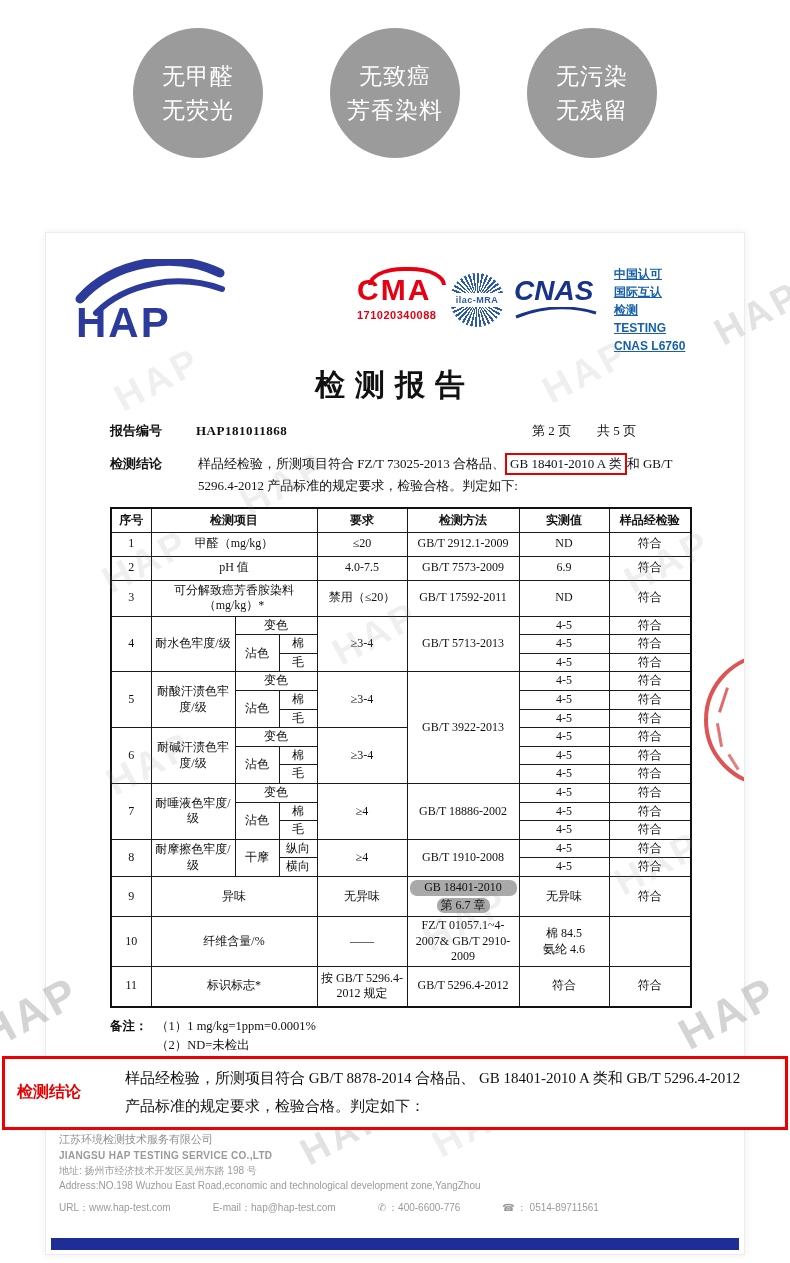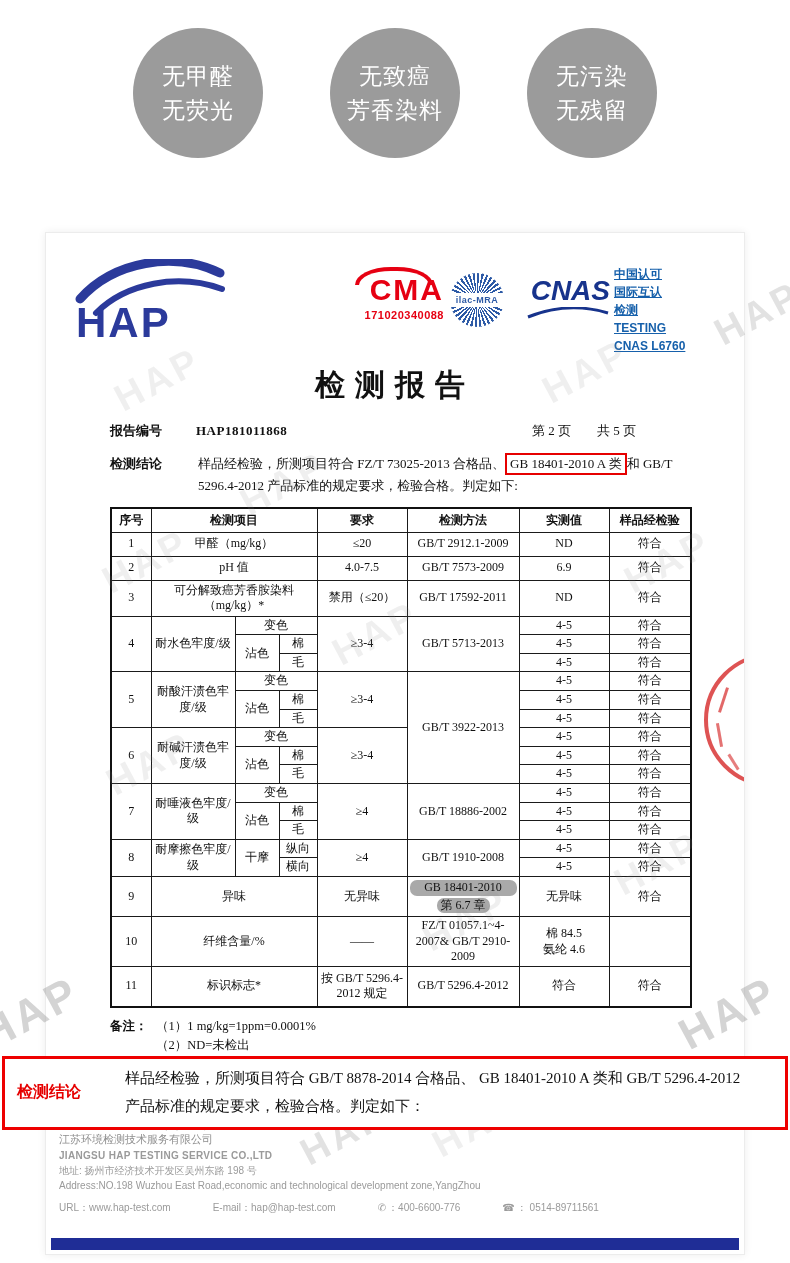--- a/index.html
+++ b/index.html
@@ -26,33 +26,33 @@
   
   .cert {
     position:absolute; left:45px; top:232px; width:700px; height:1023px; background:#fff;
     border:1px solid #ececec; box-shadow:0 0 8px rgba(0,0,0,.07); overflow:hidden;
     font-family:"Liberation Serif","DejaVu Serif",serif; z-index:1;
   }
 
   
   .cert-header { position:relative; height:100px; margin-top:26px; }
   .hap-logo { position:absolute; left:26px; top:0; width:154px; height:84px; }
-  .cma-block { position:absolute; left:298px; top:8px; width:100px; text-align:right; }
+  .cma-block { position:absolute; left:311px; top:8px; width:100px; text-align:left; }
   .cma-arc { width:78px; height:18px; margin:0 auto; border:4px solid #e60012; border-bottom:none;
              border-radius:40px 40px 0 0 / 20px 20px 0 0; }
   .cma-text { margin-top:-10px; color:#e60012; font-family:"Liberation Sans",sans-serif;
               font-size:30px; font-weight:bold; letter-spacing:2px; line-height:1; }
   .cma-num { margin-top:4px; color:#e60012; font-family:"Liberation Sans",sans-serif;
              font-size:11px; font-weight:bold; letter-spacing:.5px; }
   .ilac { position:absolute; left:404px; top:14px; width:54px; height:54px; border-radius:50%;
           background:repeating-conic-gradient(#2d5aa6 0deg 5deg,#ffffff 5deg 10deg); }
   .ilac-band { position:absolute; left:-5px; right:-5px; top:20px; height:14px; background:#fff;
                color:#2d5aa6; font-family:"Liberation Sans",sans-serif; font-size:9px; font-weight:bold;
                line-height:14px; text-align:center; letter-spacing:.5px; }
-  .cnas-block { position:absolute; left:468px; top:18px; width:96px; text-align:right; }
+  .cnas-block { position:absolute; left:468px; top:18px; width:96px; text-align:left; }
   .cnas-text { color:#17338c; font-family:"Liberation Sans",sans-serif; font-size:28px;
                font-weight:bold; font-style:italic; line-height:1; }
   .accred { position:absolute; left:568px; top:6px; color:#1660ab;
             font-family:"Liberation Sans",sans-serif; font-size:12px; font-weight:bold; line-height:1.5;text-decoration:underline; }
 
   .doc-title { text-align:center; margin-top:6px; font-size:30px; font-weight:bold; letter-spacing:10px; }
 
   .meta-row { margin:16px 64px 0 64px; display:flex; align-items:baseline; font-size:13px;gap:14px; }
   .meta-label { font-weight:bold; }
   .meta-no { font-weight:bold; margin-left:20px; letter-spacing:.5px; }

